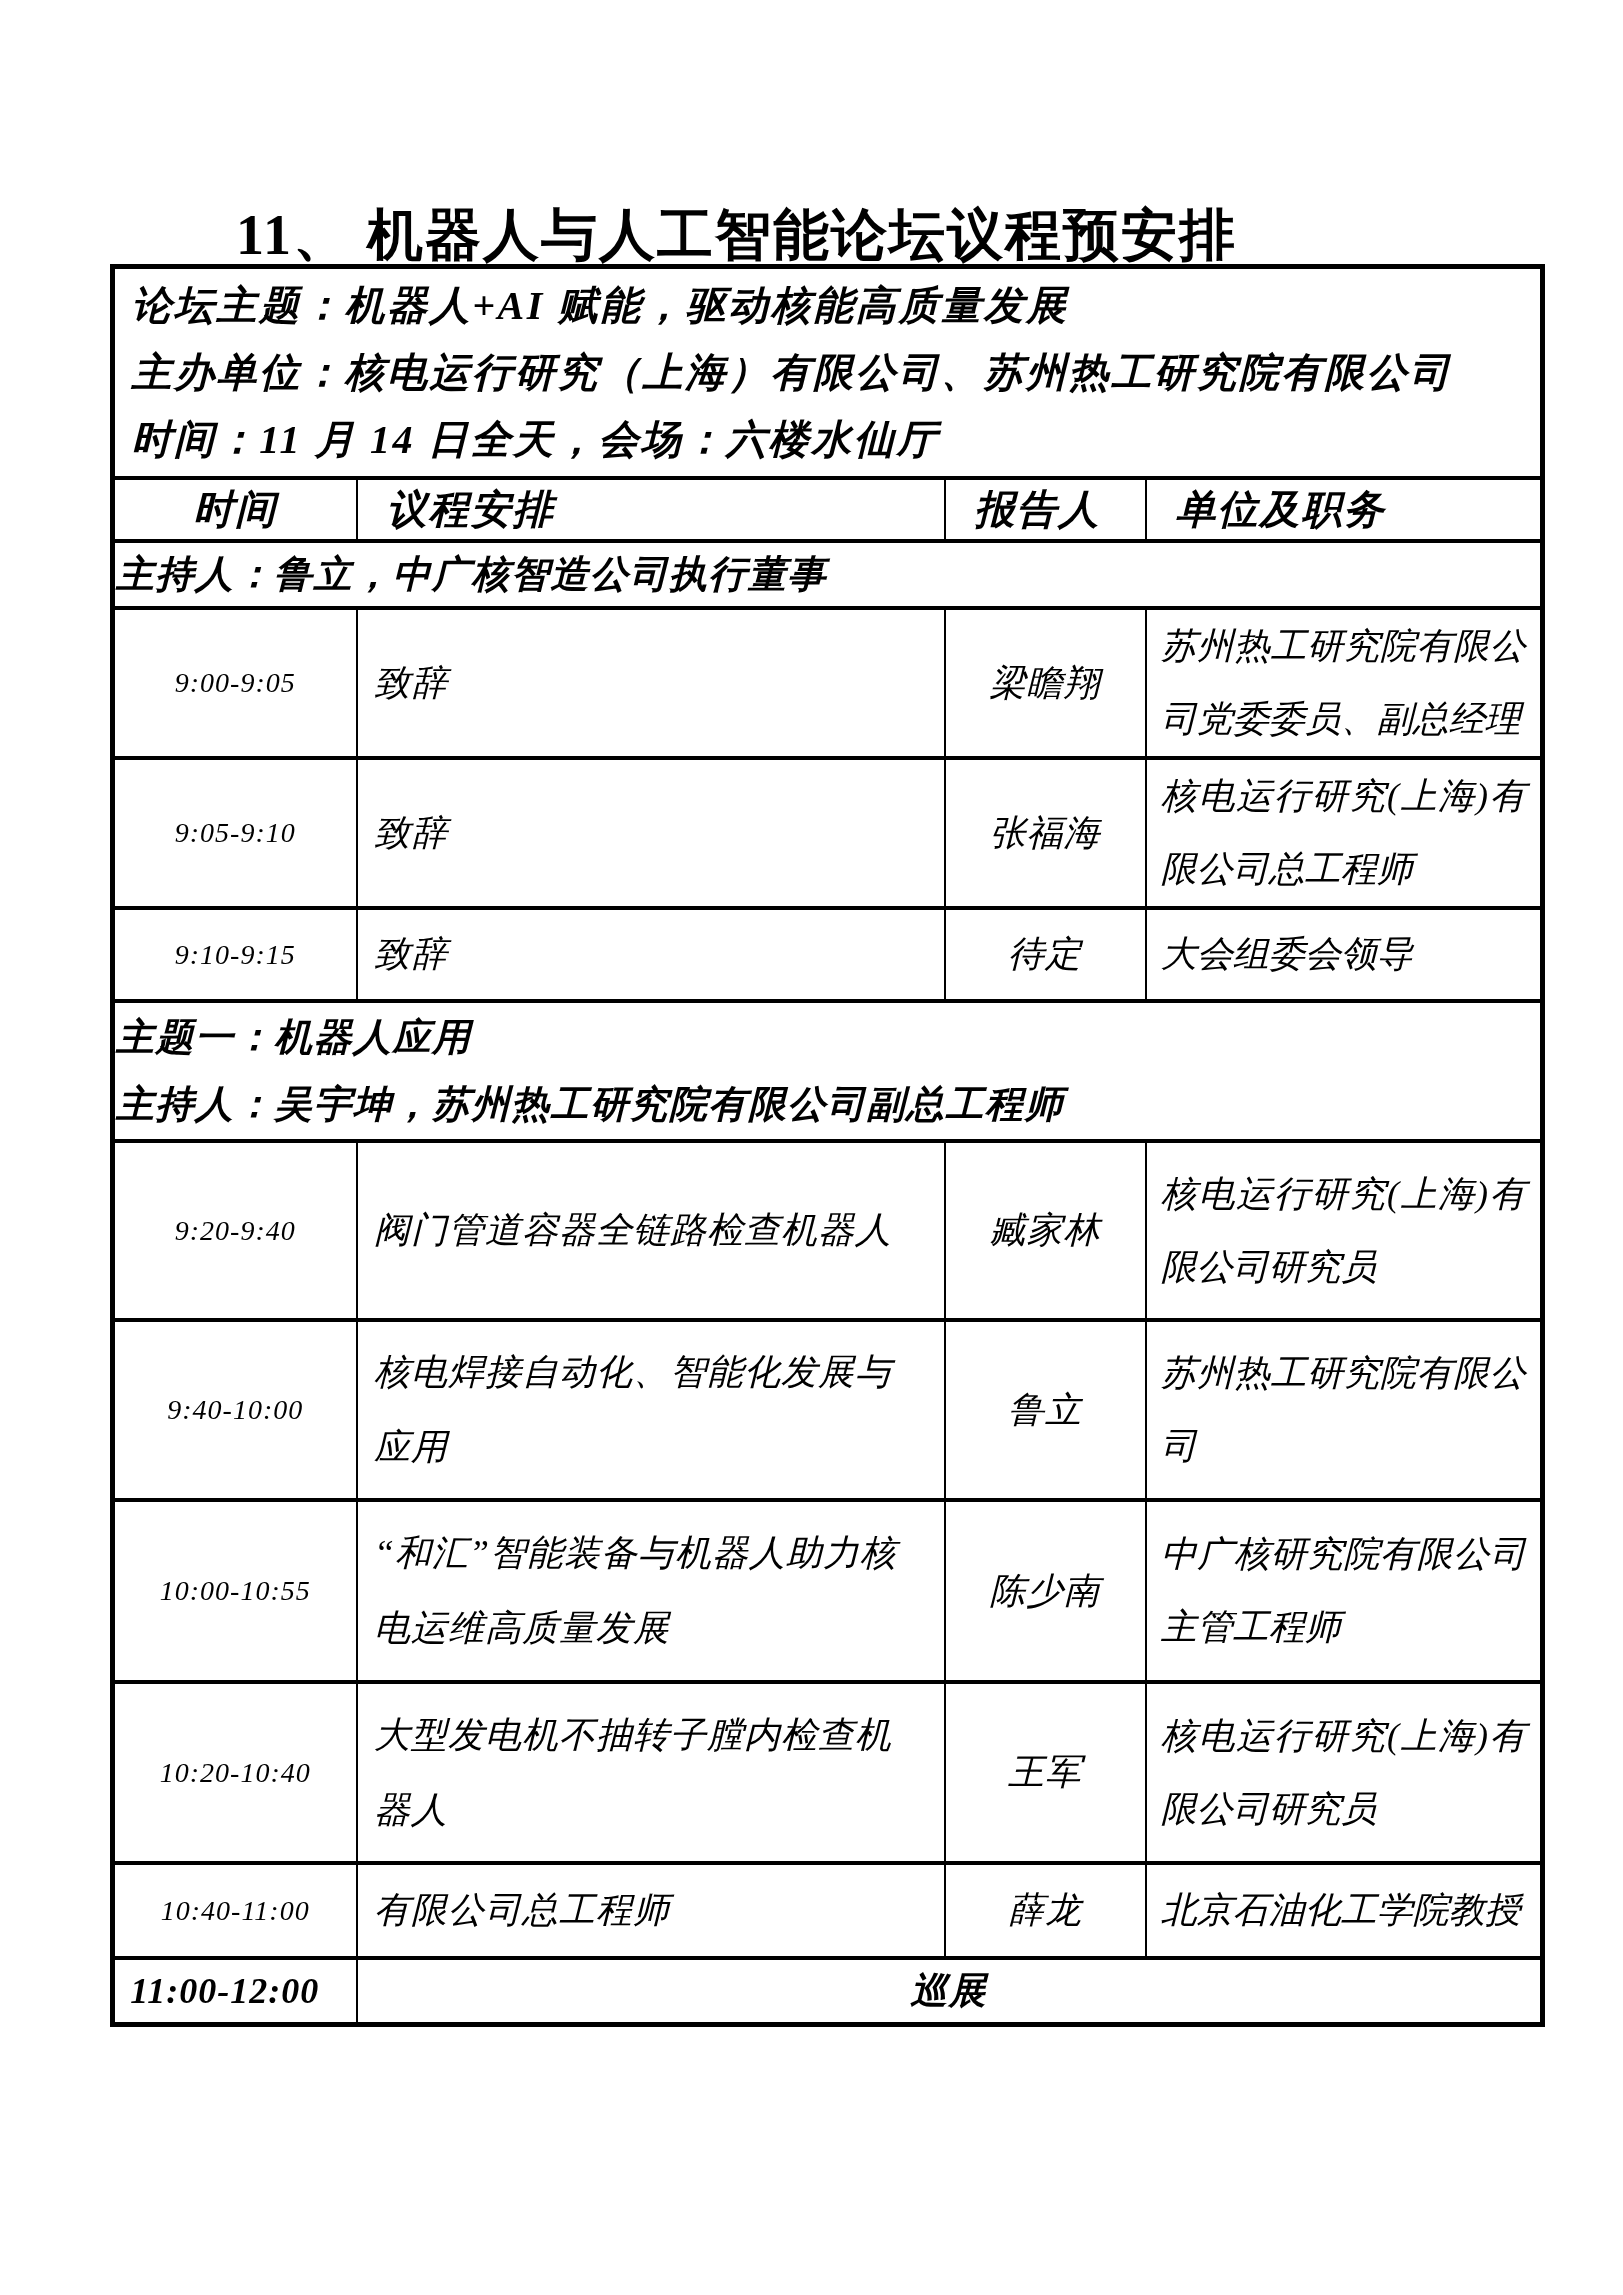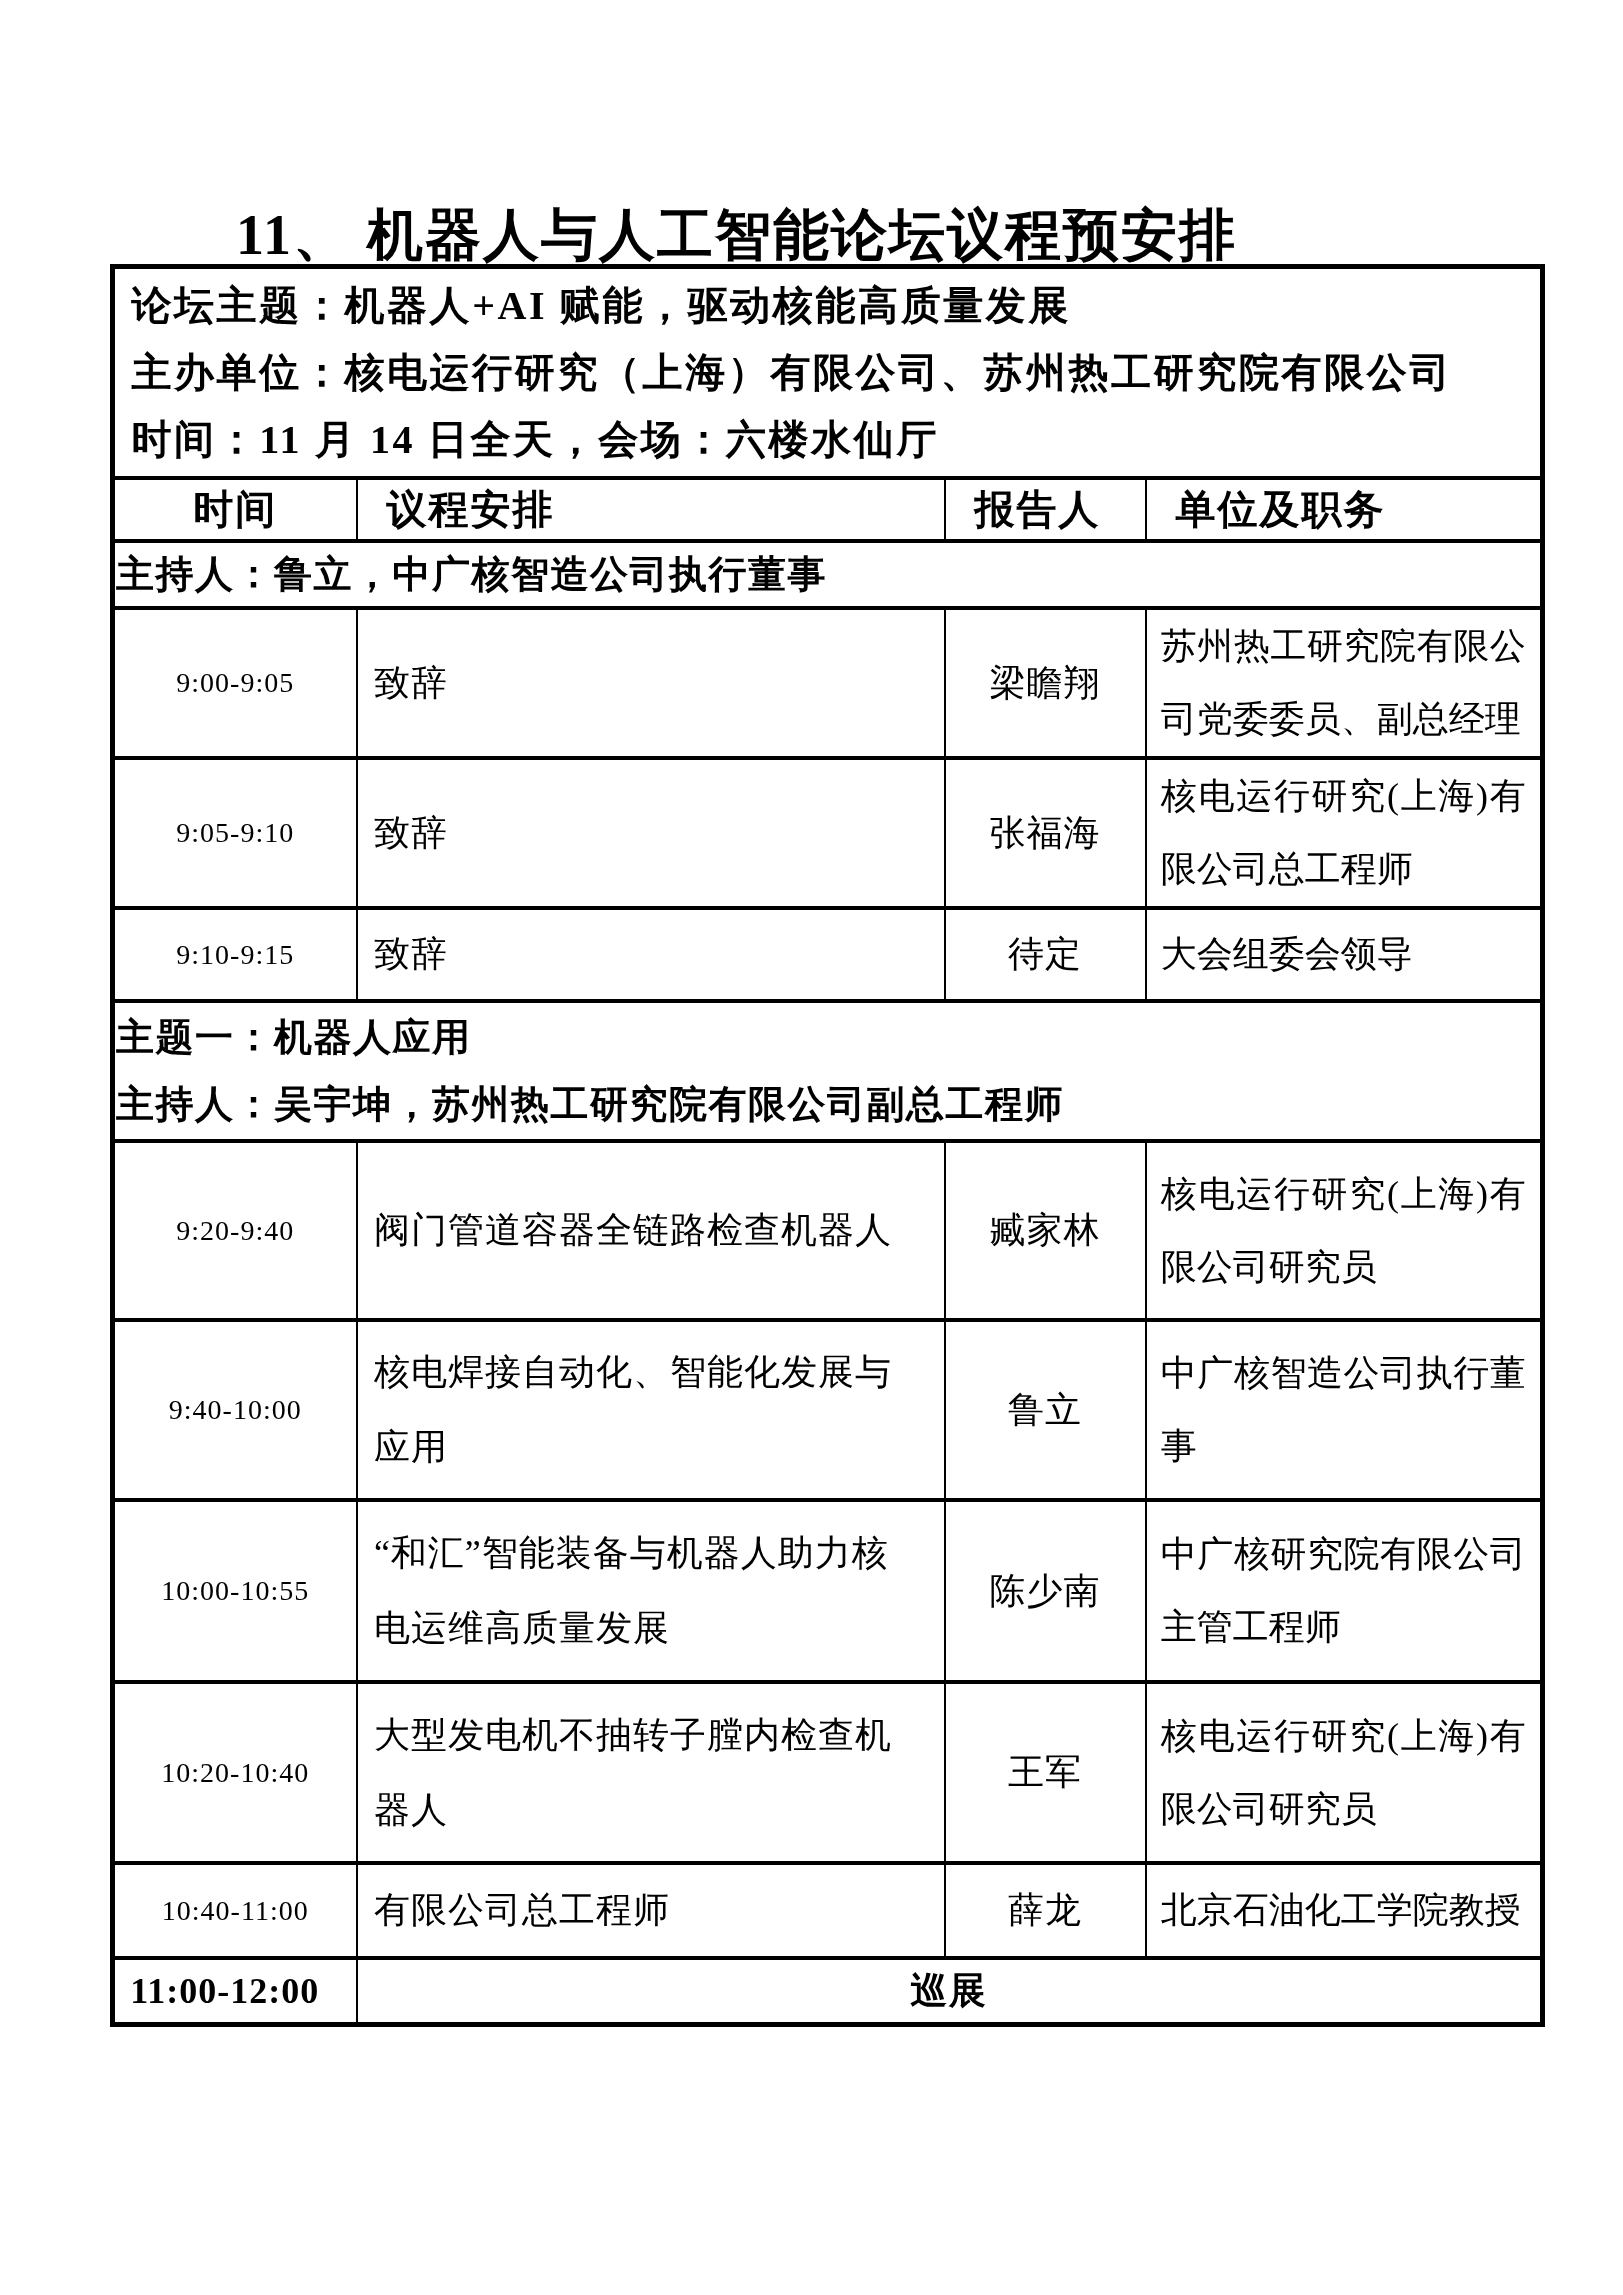--- a/index.html
+++ b/index.html
@@ -24,20 +24,21 @@
     white-space: nowrap;
   }
   table.agenda {
     position: absolute;
     left: 110px;
     top: 264px;
     width: 1430px;
     border-collapse: collapse;
     table-layout: fixed;
     border: 5.1px solid #000000;
+    font-style: italic;
   }
   td, th {
     border: 2.6px solid #000000;
     border-top-width: 4.1px;
     border-bottom-width: 4.1px;
     vertical-align: middle;
     overflow: hidden;
     font-weight: normal;
   }
   
@@ -173,21 +174,21 @@
     <td class="c-time">9:20-9:40</td>
     <td class="c-agenda">阀门管道容器全链路检查机器人</td>
     <td class="c-speaker">臧家林</td>
     <td class="c-aff">核电运行研究(上海)有限公司研究员</td>
   </tr>
 
   <tr style="height:180px">
     <td class="c-time">9:40-10:00</td>
     <td class="c-agenda">核电焊接自动化、智能化发展与应用</td>
     <td class="c-speaker">鲁立</td>
-    <td class="c-aff">中广核智造公司执行董事</td>
+    <td class="c-aff">苏州热工研究院有限公司</td>
   </tr>
 
   <tr style="height:182px">
     <td class="c-time">10:00-10:55</td>
     <td class="c-agenda">“和汇”智能装备与机器人助力核电运维高质量发展</td>
     <td class="c-speaker">陈少南</td>
     <td class="c-aff">中广核研究院有限公司主管工程师</td>
   </tr>
 
   <tr style="height:181px">

